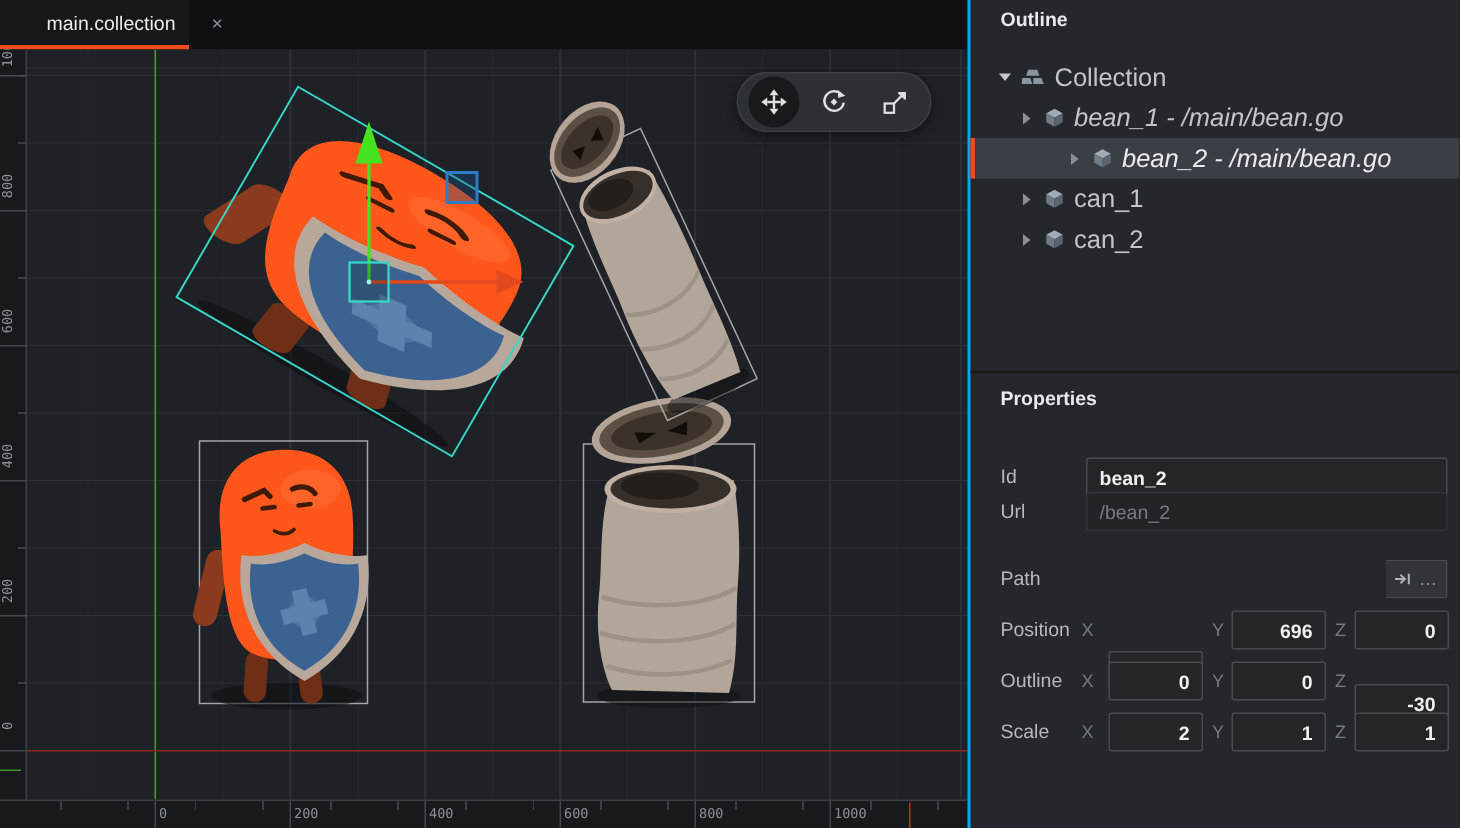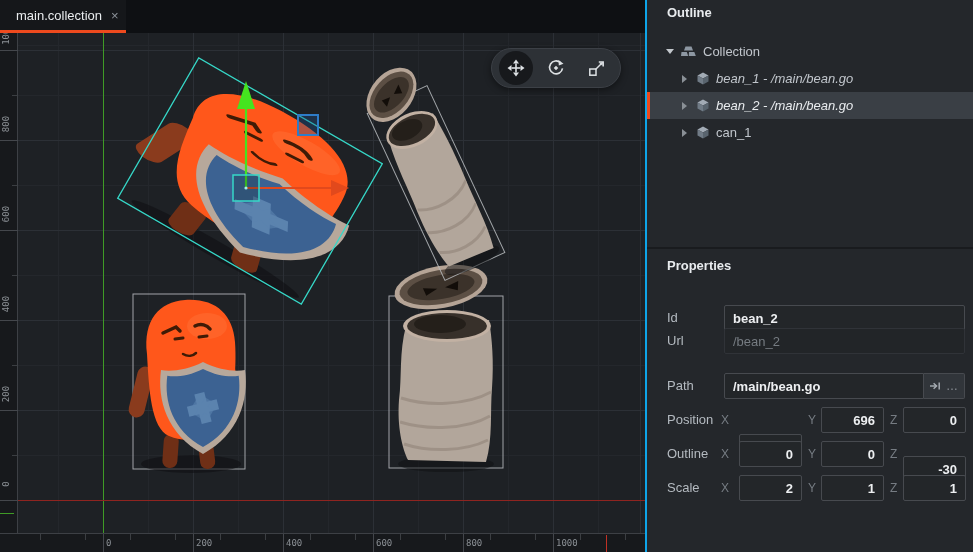--- a/index.html
+++ b/index.html
@@ -2,21 +2,21 @@
 <html><head>
 <meta charset="utf-8">
 <style>
   * { margin:0; padding:0; box-sizing:border-box; }
   html,body { width:973px; height:552px; }
   body { font-family:"Liberation Sans", sans-serif; background:#1b1d20; position:relative; overflow:hidden; color:#c8cdd2; }
 
   
   .tabbar { position:absolute; left:0; top:0; width:645px; height:33px; background:#0e1013; }
   .tab { position:absolute; left:0; top:0; height:30px; width:126px; background:#15171a;
-         display:flex; align-items:center; padding:0 9px; gap:7px; }
+         display:flex; align-items:center; padding:0 9px; gap:22px; }
   .tab-label { font-size:13px; color:#e9ecee; white-space:nowrap; }
   .tab-close { font-size:13px; color:#8d939a; margin-left:2px; cursor:pointer; }
   .tab-underline { position:absolute; left:0; top:30px; width:126px; height:3px; background:#ee4a1e; }
 
   .canvas { position:absolute; left:0; top:33px; width:645px; height:519px; background:#1e2125; overflow:hidden; }
   .grid { position:absolute; left:18px; top:0; width:627px; height:500px;
     background-image:
       repeating-linear-gradient(to right,  #2c3036 0 1px, transparent 1px 90px),
       repeating-linear-gradient(to bottom, #2c3036 0 1px, transparent 1px 90px),
       repeating-linear-gradient(to right,  #24272c 0 1px, transparent 1px 45px),
@@ -52,27 +52,27 @@
   .tool.active { background:#17191c; }
 
   
   .panel { position:absolute; left:645px; top:0; width:328px; height:552px; background:#24272b;
     border-left:2px solid #0ea5e9; }
   .panel-title { position:absolute; left:20px; font-size:13px; font-weight:bold; color:#e8ebee; }
   .tree { position:absolute; left:0; top:38px; width:100%; }
   .trow { position:relative; height:27px; display:flex; align-items:center; gap:7px; cursor:pointer; }
   .trow .ind0 { width:12px; flex:none; }
   .trow .ind1 { width:28px; flex:none; }
-  .trow.selected { background:#3a3f45; }
+  .trow.selected { background:#3a3f45;padding-left:32px; }
   .sel-bar { position:absolute; left:0; top:0; width:3px; height:100%; background:#ee4a1e; }
   .tri-down { width:0; height:0; border-left:4.5px solid transparent; border-right:4.5px solid transparent;
     border-top:5.5px solid #c2c7cc; flex:none; }
   .tri-right { width:0; height:0; border-top:4.5px solid transparent; border-bottom:4.5px solid transparent;
     border-left:5.5px solid #8a9096; flex:none; margin-right:3px; }
-  .tlabel { font-size:13px; color:#c1c6cc; white-space:nowrap; }
+  .tlabel { font-size:17px; color:#c1c6cc; white-space:nowrap; }
   .trow.selected .tlabel { color:#e9ecef; }
   .tlabel.it { font-style:italic; }
   .divider { position:absolute; left:0; top:247px; width:100%; height:2px; background:#191b1e; }
 
   .prow { position:absolute; height:26px; }
   .plabel { position:absolute; left:20px; top:0; line-height:26px; font-size:13px; color:#b4bac0; }
   .axl { position:absolute; top:0; line-height:26px; font-size:12px; color:#767c83; }
   .fld { position:absolute; top:0; height:26px; background:#232629; border:1px solid #474a4f;
     border-radius:2px; color:#edeff1; font-family:"Liberation Sans",sans-serif;
     font-size:13px; font-weight:600; padding:0 8px; outline:none; }
@@ -288,38 +288,47 @@
     <div class="trow">
       <span class="ind1"></span>
         <span class="tri-right"></span>
       <svg width="12" height="13" viewBox="0 0 12 13">
         <polygon points="6,0.5 11.5,3.5 6,6.5 0.5,3.5" fill="#a2abb5"></polygon>
         <polygon points="0.5,3.5 6,6.5 6,12.5 0.5,9.5" fill="#707b86"></polygon>
         <polygon points="11.5,3.5 6,6.5 6,12.5 11.5,9.5" fill="#59646e"></polygon>
       </svg>
       <span class="tlabel">can_1</span>
     </div>
+    <div class="trow">
+      <span class="ind1"></span>
+        <span class="tri-right"></span>
+      <svg width="12" height="13" viewBox="0 0 12 13">
+        <polygon points="6,0.5 11.5,3.5 6,6.5 0.5,3.5" fill="#a2abb5"></polygon>
+        <polygon points="0.5,3.5 6,6.5 6,12.5 0.5,9.5" fill="#707b86"></polygon>
+        <polygon points="11.5,3.5 6,6.5 6,12.5 11.5,9.5" fill="#59646e"></polygon>
+      </svg>
+      <span class="tlabel">can_2</span>
+    </div>
   </div>
 
   <div class="divider"></div>
   <div class="panel-title" style="top:258px">Properties</div>
 
   <div class="prow" style="top:305px; left:0; width:328px">
     <span class="plabel">Id</span>
     <input class="fld full" type="text" value="bean_2" style="">
   </div>
 
   <div class="prow" style="top:328px; left:0; width:328px">
     <span class="plabel">Url</span>
     <input class="fld full disabled" type="text" disabled="" value="/bean_2" style="">
   </div>
 
   <div class="prow" style="top:373px; left:0; width:328px">
     <span class="plabel">Path</span>
-    <input class="fld" style="left: 77px; width: 200px; border-radius: 2px 0px 0px 2px;" type="text" value="/main/bean.go">
     <div class="path-btns">
       <span class="pbtn">
         <svg width="12" height="10" viewBox="0 0 12 10">
           <g stroke="#aab0b6" stroke-width="1.4" fill="none">
             <path d="M1 5 H7.2"></path>
               <path d="M4.6 2.2 L7.6 5 L4.6 7.8"></path>
               <path d="M10.2 1.5 V8.5"></path>
           </g>
         </svg>
       </span>

